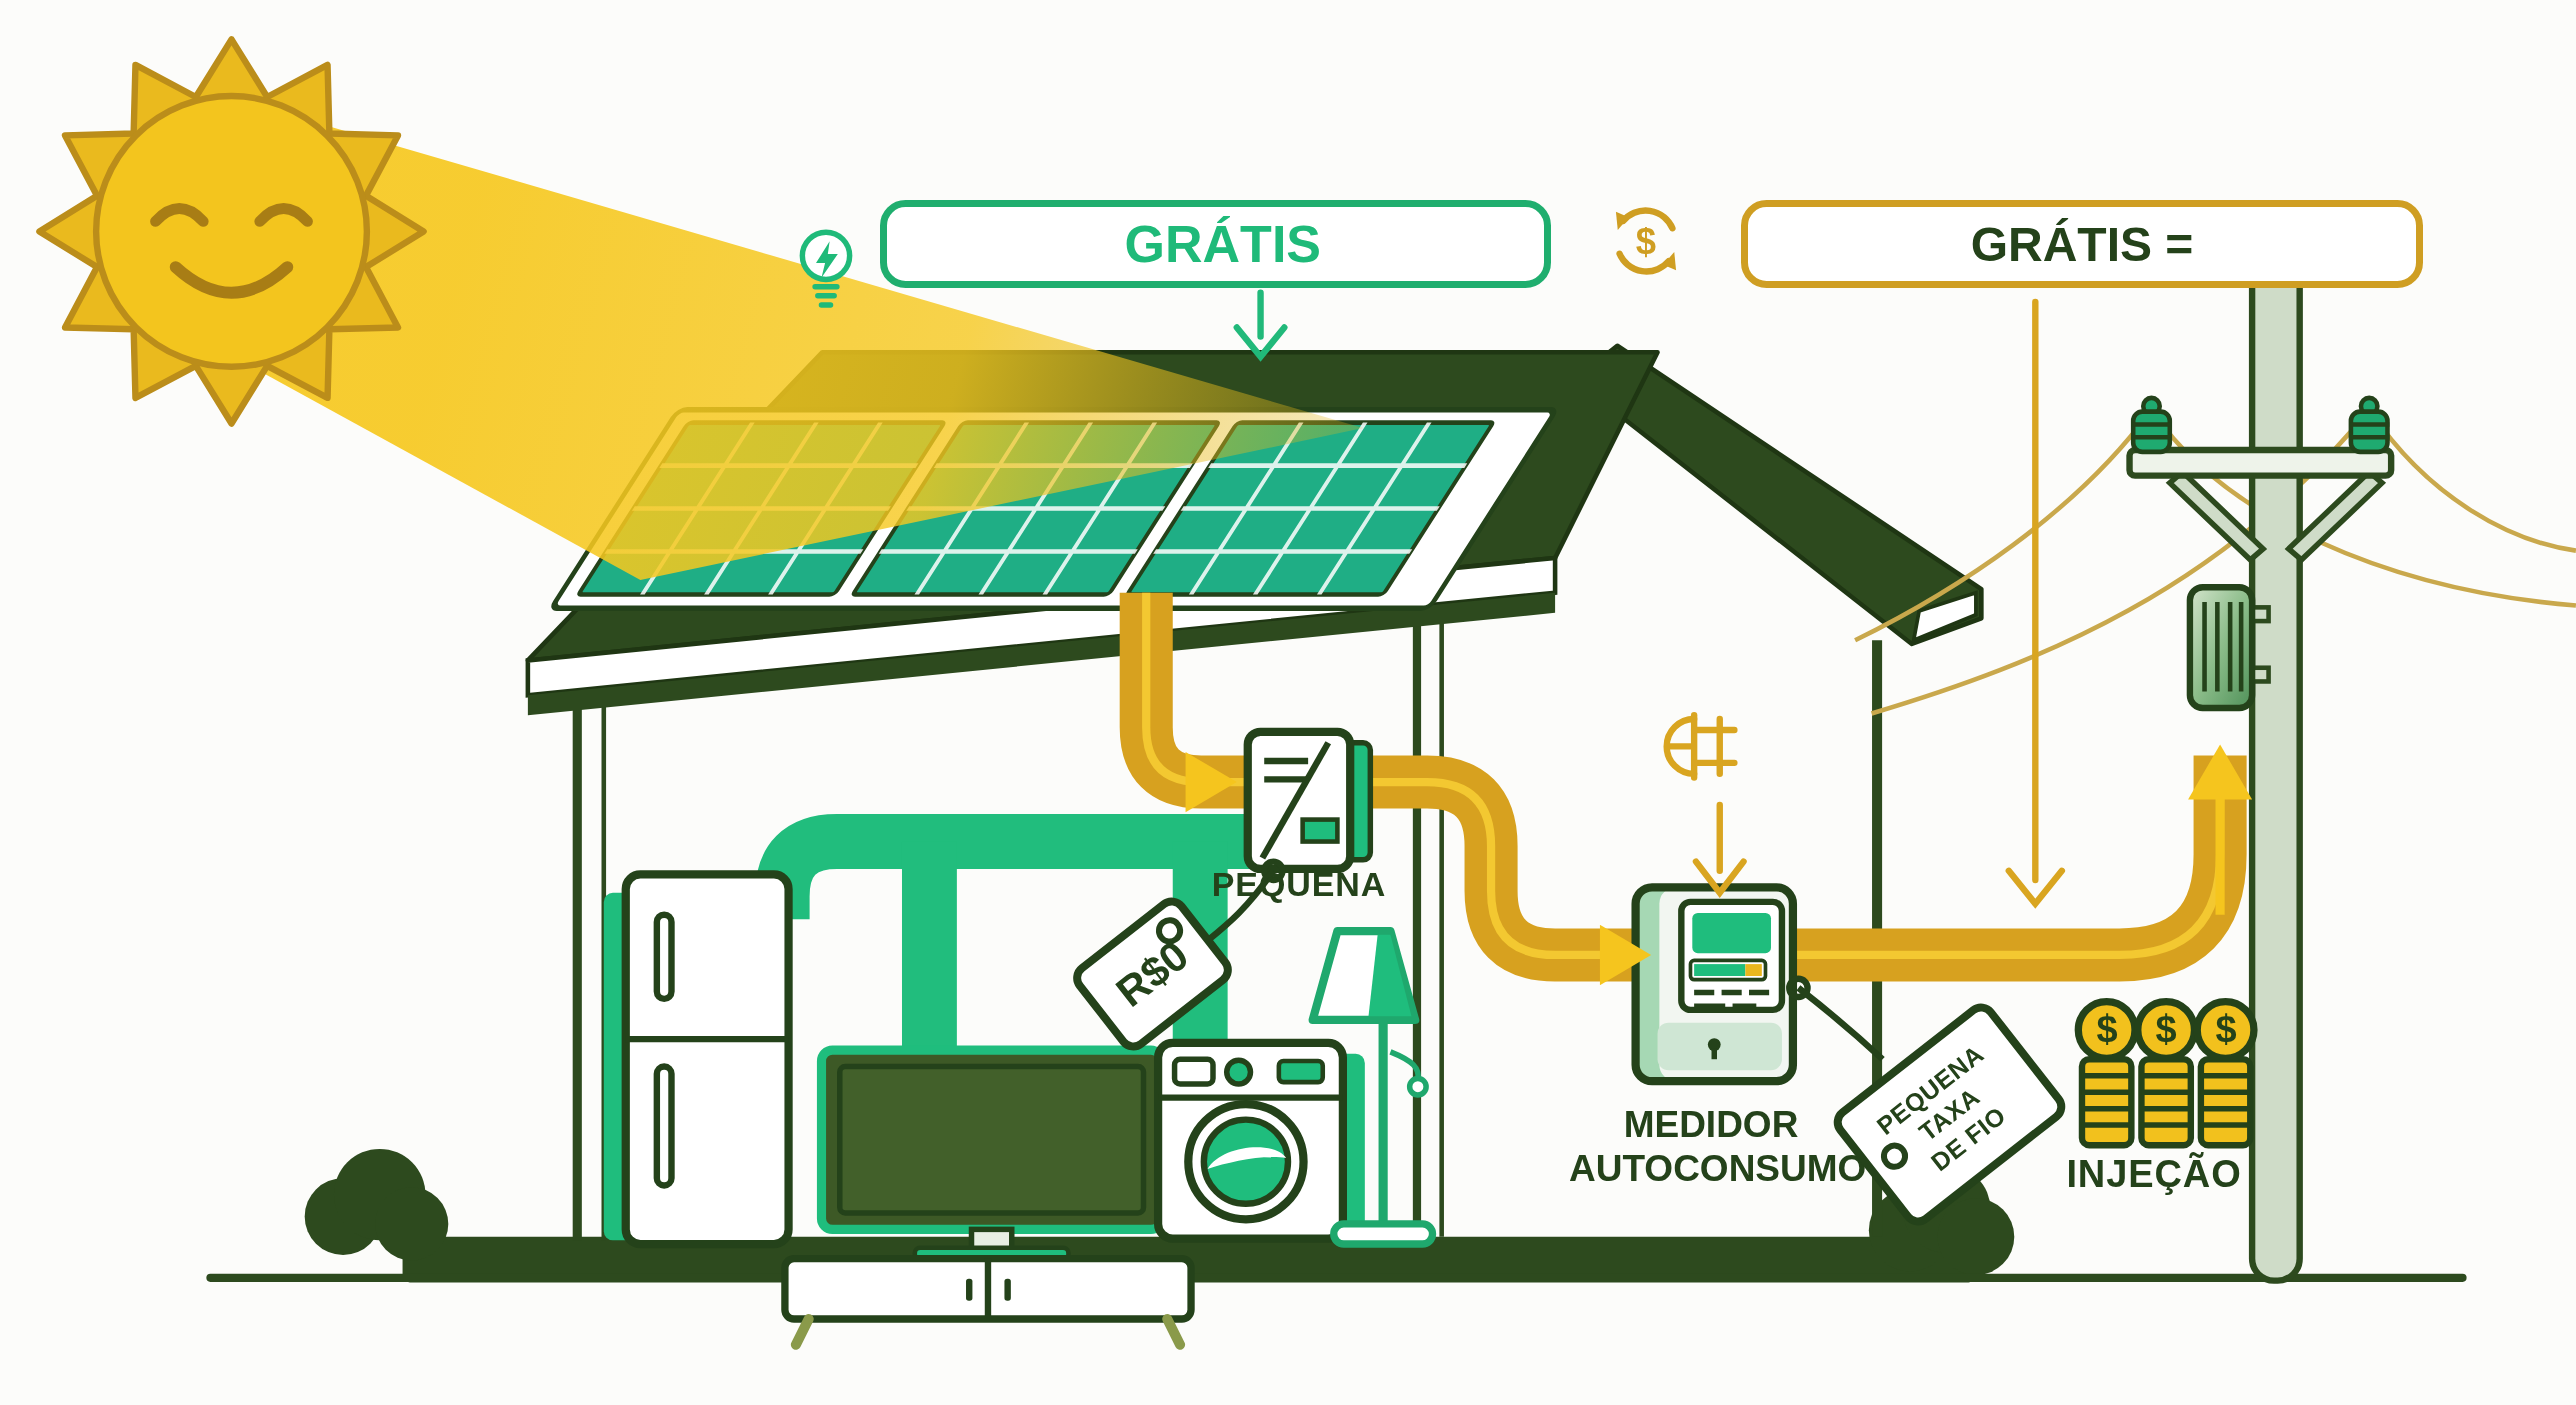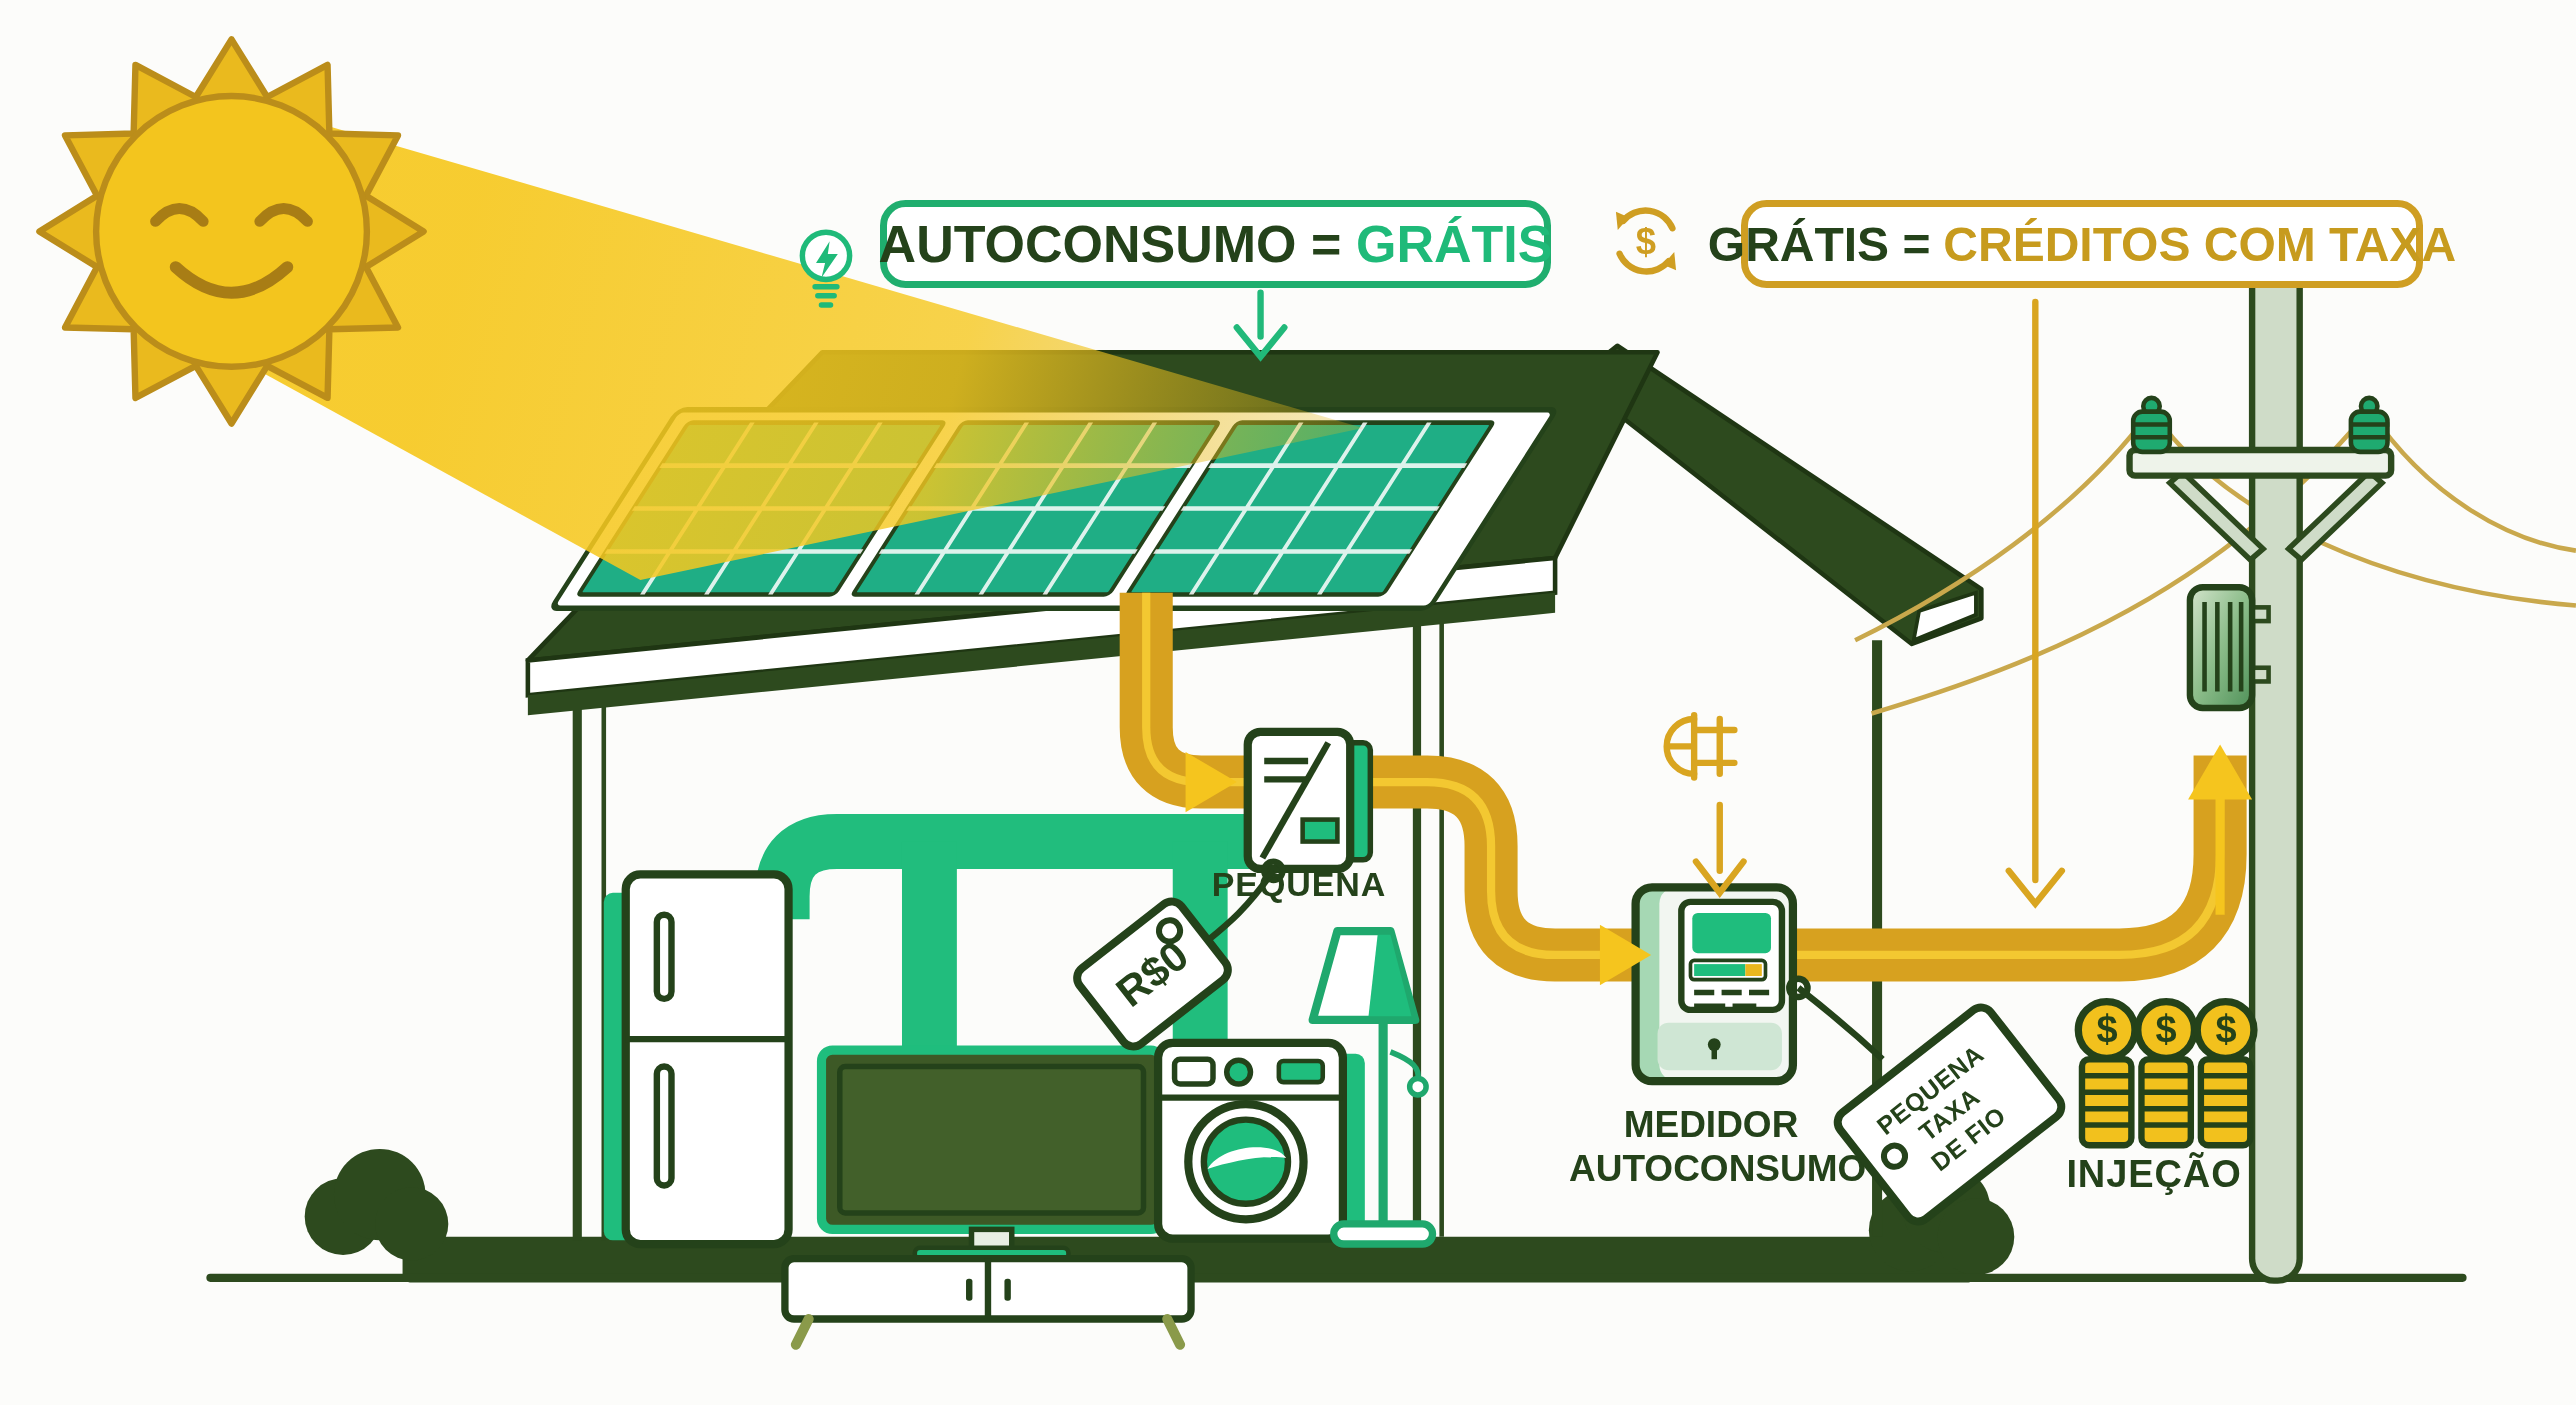--- a/index.html
+++ b/index.html
@@ -259,34 +259,32 @@
     </g>
   </g>
 </svg>
 
 <svg class="abs" style="left:796px;top:223px;" width="60" height="102" viewBox="0 0 66 112">
   <circle cx="33" cy="36" r="26" fill="#ffffff" stroke="#1fba79" stroke-width="6"></circle>
   <polygon points="37,20 22,44 32,44 28,60 46,34 35,34" fill="#1fba79"></polygon>
   <path d="M21,70 H45 M24,80 H42 M28,90 H38" stroke="#1fba79" stroke-width="6" stroke-linecap="round" fill="none"></path>
 </svg>
 <div class="banner banner-green">
-  <span class="t-dark">AUTOCONSUMO =</span>
   <span class="t-green">GRÁTIS</span>
 </div>
 
 <svg class="abs" style="left:1605px;top:199px;" width="82" height="84" viewBox="0 0 90 92">
   <path d="M74,32 A32,32 0 0 0 20,24" stroke="#cf9e22" stroke-width="7" fill="none" stroke-linecap="round"></path>
   <polygon points="12,14 26,20 14,34" fill="#cf9e22"></polygon>
   <path d="M16,60 A32,32 0 0 0 70,68" stroke="#cf9e22" stroke-width="7" fill="none" stroke-linecap="round"></path>
   <polygon points="78,78 64,72 76,58" fill="#cf9e22"></polygon>
   <text x="45" y="60" text-anchor="middle" font-family="Liberation Sans, sans-serif" font-size="40" font-weight="bold" fill="#cf9e22">$</text>
 </svg>
 <div class="banner banner-gold">
   <span class="t-dark">GRÁTIS =</span>
-  <span class="t-gold">CRÉDITOS COM TAXA</span>
 </div>
 
 <div class="lbl lbl-inversor">PEQUENA</div>
 <div class="lbl lbl-medidor">
   <div>MEDIDOR</div>
   <div>AUTOCONSUMO</div>
 </div>
 <div class="lbl lbl-creditos">INJEÇÃO</div>
 
 <div class="coin-sym" style="left:2087px;top:1008px;">$</div>

